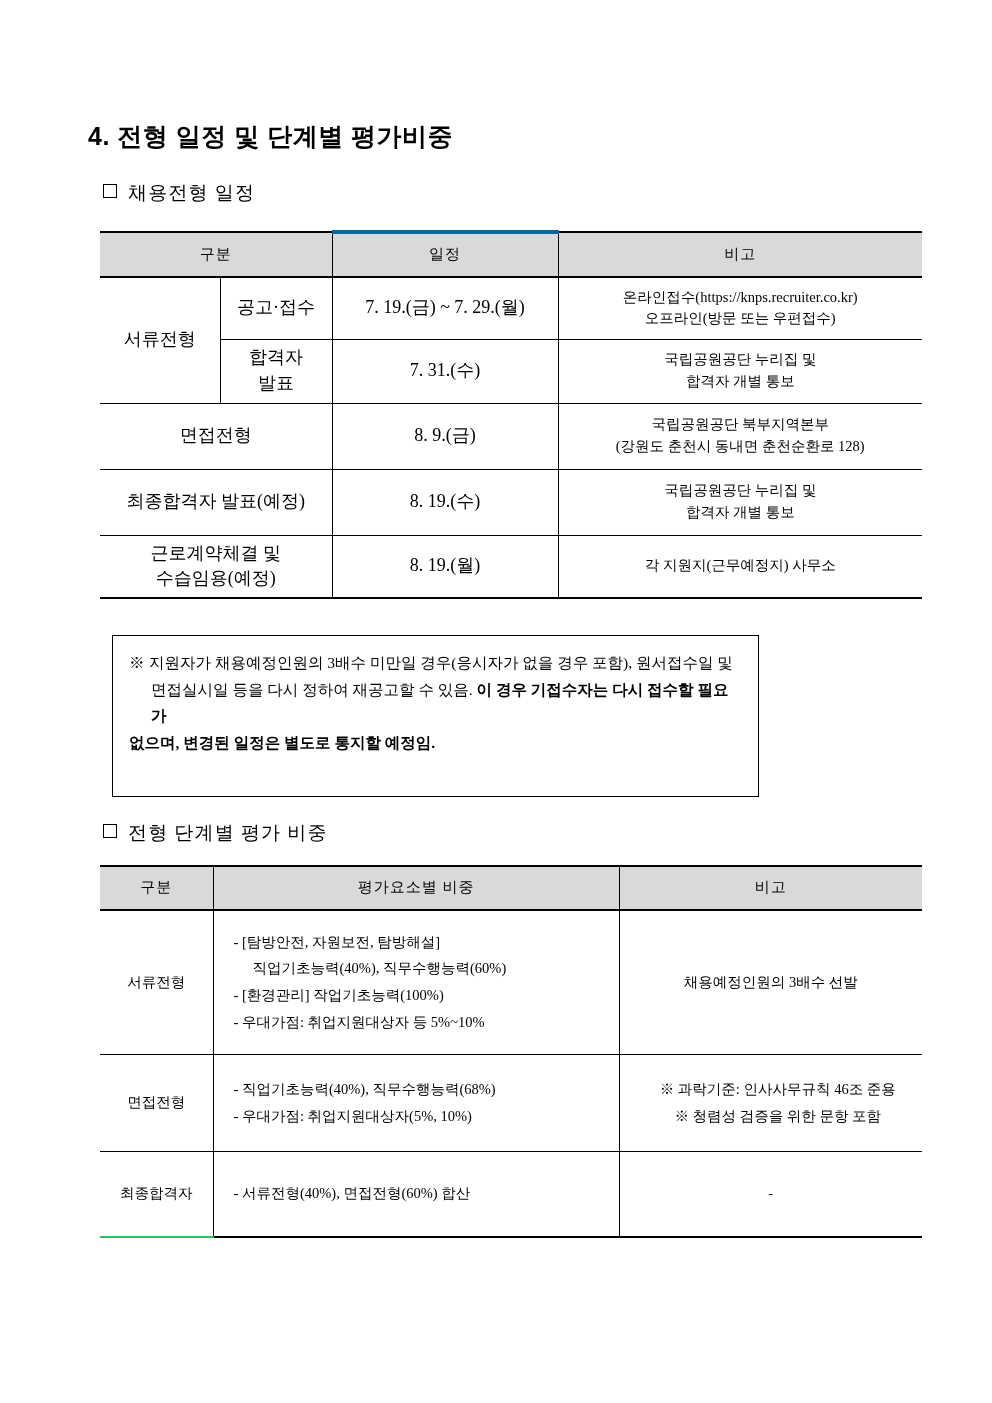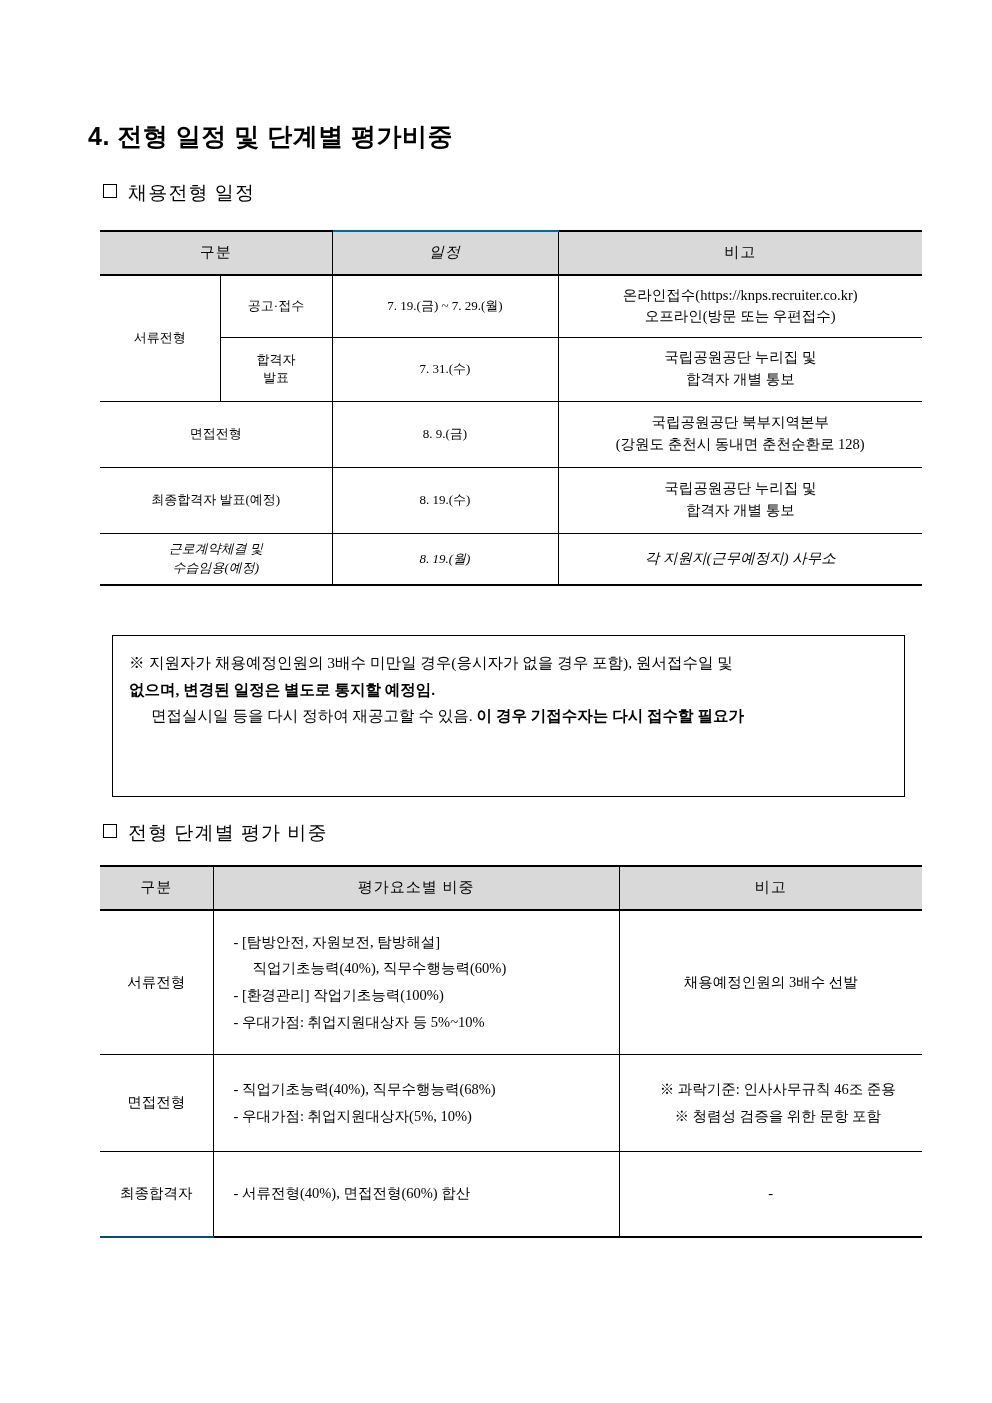--- a/index.html
+++ b/index.html
@@ -79,21 +79,21 @@
     top: 218px;
     width: 822px;
   }
   #schedule-table thead th {
     background: #d9d9d9;
     font-size: 15px;
     letter-spacing: 1px;
     height: 32px;
   }
   #schedule-table td {
-    font-size: 13px;
+    font-size: 18px;
   }
   #schedule-table td.remark {
     font-size: 14.5px;
     line-height: 1.5;
   }
 
   
   #weight-table {
     left: 100px;
     top: 853px;
@@ -120,21 +120,21 @@
     padding-left: 18px;
     line-height: 1.85;
   }
   #weight-table td.notes .ln { display: block; white-space: nowrap; }
 
   
   #note-box {
     position: absolute;
     left: 112px;
     top: 623px;
-    width: 793px;
+    width: 647px;
     height: 162px;
     border: 1.2px solid #000;
     box-sizing: border-box;
     padding: 14px 16px 10px 16px;
     font-size: 15.5px;
     line-height: 1.72;
   }
   #note-box .note {
     display: block;
     margin-bottom: 2px;
@@ -163,21 +163,21 @@
   <table id="schedule-table">
     <colgroup>
       <col style="width:120px">
       <col style="width:112px">
       <col style="width:226px">
       <col style="width:364px">
     </colgroup>
     <thead>
       <tr>
         <th colspan="2" class="outer-l" style="border-bottom:2px solid #000; border-top:2px solid #000;">구분</th>
-        <th style="border-bottom:2px solid #000; border-top:2px solid #0369a1;font-style:italic;">일정</th>
+        <th style="border-bottom:2px solid #000; border-top:4px solid #0369a1;">일정</th>
         <th class="outer-r" style="border-bottom:2px solid #000; border-top:2px solid #000;">비고</th>
       </tr>
     </thead>
     <tbody>
       <tr style="height:62px;">
         <td rowspan="2" class="outer-l">서류전형</td>
         <td>공고·접수</td>
         <td>7. 19.(금) ~ 7. 29.(월)</td>
         <td class="remark outer-r">
           <span style="display:block">온라인접수(https://knps.recruiter.co.kr)</span>
@@ -204,36 +204,36 @@
         </td>
       </tr>
       <tr style="height:66px;">
         <td colspan="2" class="outer-l">최종합격자 발표(예정)</td>
         <td>8. 19.(수)</td>
         <td class="remark outer-r">
           <span style="display:block">국립공원공단 누리집 및</span>
           <span style="display:block">합격자 개별 통보</span>
         </td>
       </tr>
-      <tr style="height:52px;font-style:italic;">
+      <tr style="height:52px;">
         <td colspan="2" class="outer-l" style="border-bottom:2px solid #000;">
           <span style="display:block">근로계약체결 및</span>
           <span style="display:block">수습임용(예정)</span>
         </td>
         <td style="border-bottom:2px solid #000;">8. 19.(월)</td>
         <td class="remark outer-r" style="border-bottom:2px solid #000;">각 지원지(근무예정지) 사무소</td>
       </tr>
     </tbody>
   </table>
 
   <div id="note-box">
     <div class="note">
       <span class="mk">※</span><span>지원자가 채용예정인원의 3배수 미만일 경우(응시자가 없을 경우 포함), 원서접수일 및</span>
+      <span class="l2"><span>면접실시일 등을 다시 정하여 재공고할 수 있음. </span><b>이 경우 기접수자는 다시 접수할 필요가</b></span>
       <span class="l2" style="padding-left:0;"><b>없으며, 변경된 일정은 별도로 통지할 예정임.</b></span>
-      <span class="l2"><span>면접실시일 등을 다시 정하여 재공고할 수 있음. </span><b>이 경우 기접수자는 다시 접수할 필요가</b></span>
     </div>
   </div>
 
   <div class="sub-head" id="subhead2">
     <span class="sq"></span><span>전형 단계별 평가 비중</span>
   </div>
 
   <table id="weight-table">
     <colgroup>
       <col style="width:113px">
@@ -263,21 +263,21 @@
         <td class="lines">
           <span class="ln">- 직업기초능력(40%), 직무수행능력(68%)</span>
           <span class="ln">- 우대가점: 취업지원대상자(5%, 10%)</span>
         </td>
         <td class="notes outer-r">
           <span class="ln">※ 과락기준: 인사사무규칙 46조 준용</span>
           <span class="ln">※ 청렴성 검증을 위한 문항 포함</span>
         </td>
       </tr>
       <tr style="height:86px;">
-        <td class="outer-l" style="border-bottom:2px solid #0c4a6e;">최종합격자</td>
+        <td class="outer-l" style="border-bottom:2px solid #22c55e;">최종합격자</td>
         <td class="lines" style="border-bottom:2px solid #000;">
           <span class="ln">- 서류전형(40%), 면접전형(60%) 합산</span>
         </td>
         <td class="outer-r" style="border-bottom:2px solid #000;">-</td>
       </tr>
     </tbody>
   </table>
 
 </div>
 

